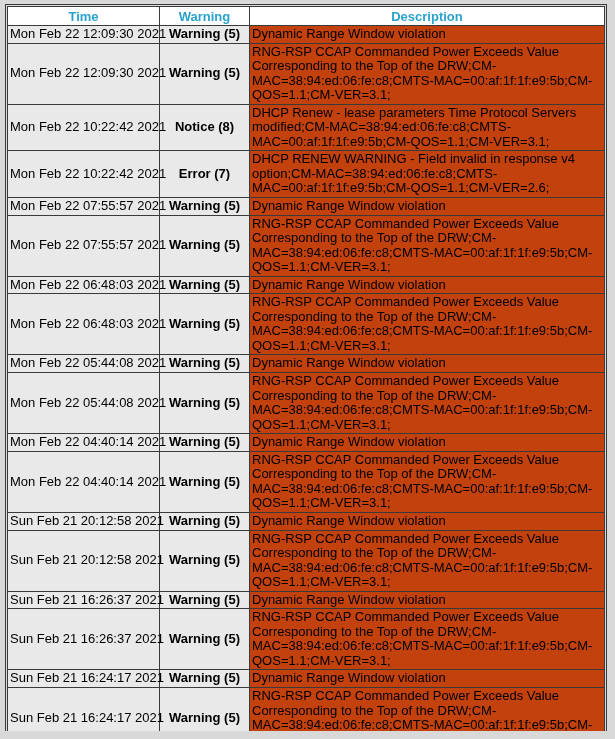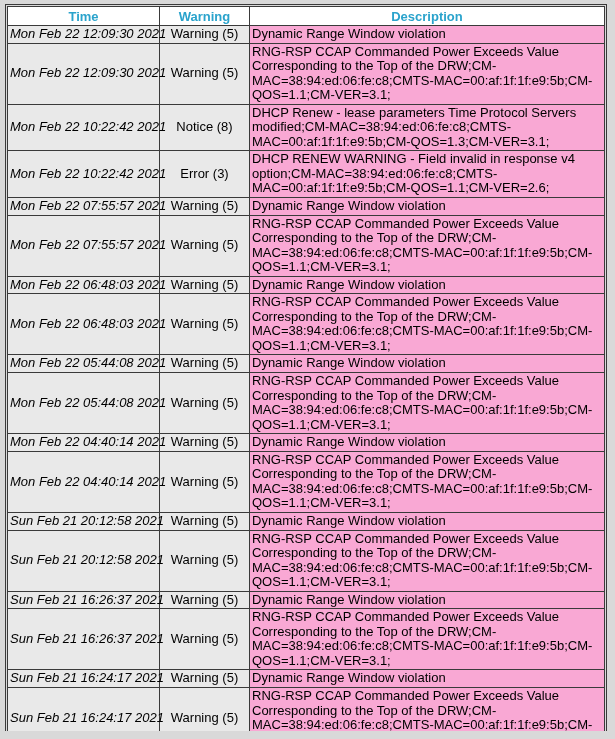--- a/index.html
+++ b/index.html
@@ -49,28 +49,28 @@
     font-size: 13px;
     line-height: 1.12;
     padding: 1px 2px;
     vertical-align: middle;
     color: #000000;
   }
   td.t {
     background: #e9e9e9;
     white-space: nowrap;
     height: 14px;
-    font-style: italic;
   }
   td.p {
     background: #e9e9e9;
     text-align: center;
+    font-weight: bold;
   }
   td.d {
-    background: #f9a8d4;
+    background: #c2410c;
     word-wrap: break-word;
   }
 </style>
 </head>
 <body>
 
 <div class="clip">
   <table class="event-log">
     <colgroup>
       <col class="c-time">
@@ -91,25 +91,25 @@
           <td class="d">Dynamic Range Window violation</td>
         </tr>
         <tr>
           <td class="t">Mon Feb 22 12:09:30 2021</td>
           <td class="p">Warning (5)</td>
           <td class="d">RNG-RSP CCAP Commanded Power Exceeds Value Corresponding to the Top of the DRW;CM-MAC=38:94:ed:06:fe:c8;CMTS-MAC=00:af:1f:1f:e9:5b;CM-QOS=1.1;CM-VER=3.1;</td>
         </tr>
         <tr>
           <td class="t">Mon Feb 22 10:22:42 2021</td>
           <td class="p">Notice (8)</td>
-          <td class="d">DHCP Renew - lease parameters Time Protocol Servers modified;CM-MAC=38:94:ed:06:fe:c8;CMTS-MAC=00:af:1f:1f:e9:5b;CM-QOS=1.3;CM-VER=3.1;</td>
+          <td class="d">DHCP Renew - lease parameters Time Protocol Servers modified;CM-MAC=38:94:ed:06:fe:c8;CMTS-MAC=00:af:1f:1f:e9:5b;CM-QOS=1.1;CM-VER=3.1;</td>
         </tr>
         <tr>
           <td class="t">Mon Feb 22 10:22:42 2021</td>
-          <td class="p">Error (3)</td>
+          <td class="p">Error (7)</td>
           <td class="d">DHCP RENEW WARNING - Field invalid in response v4 option;CM-MAC=38:94:ed:06:fe:c8;CMTS-MAC=00:af:1f:1f:e9:5b;CM-QOS=1.1;CM-VER=2.6;</td>
         </tr>
         <tr>
           <td class="t">Mon Feb 22 07:55:57 2021</td>
           <td class="p">Warning (5)</td>
           <td class="d">Dynamic Range Window violation</td>
         </tr>
         <tr>
           <td class="t">Mon Feb 22 07:55:57 2021</td>
           <td class="p">Warning (5)</td>

